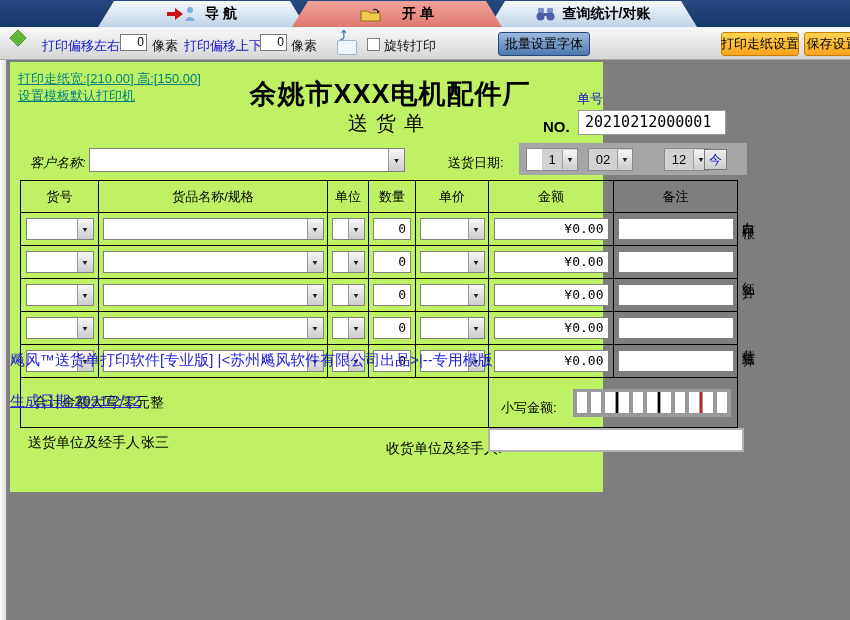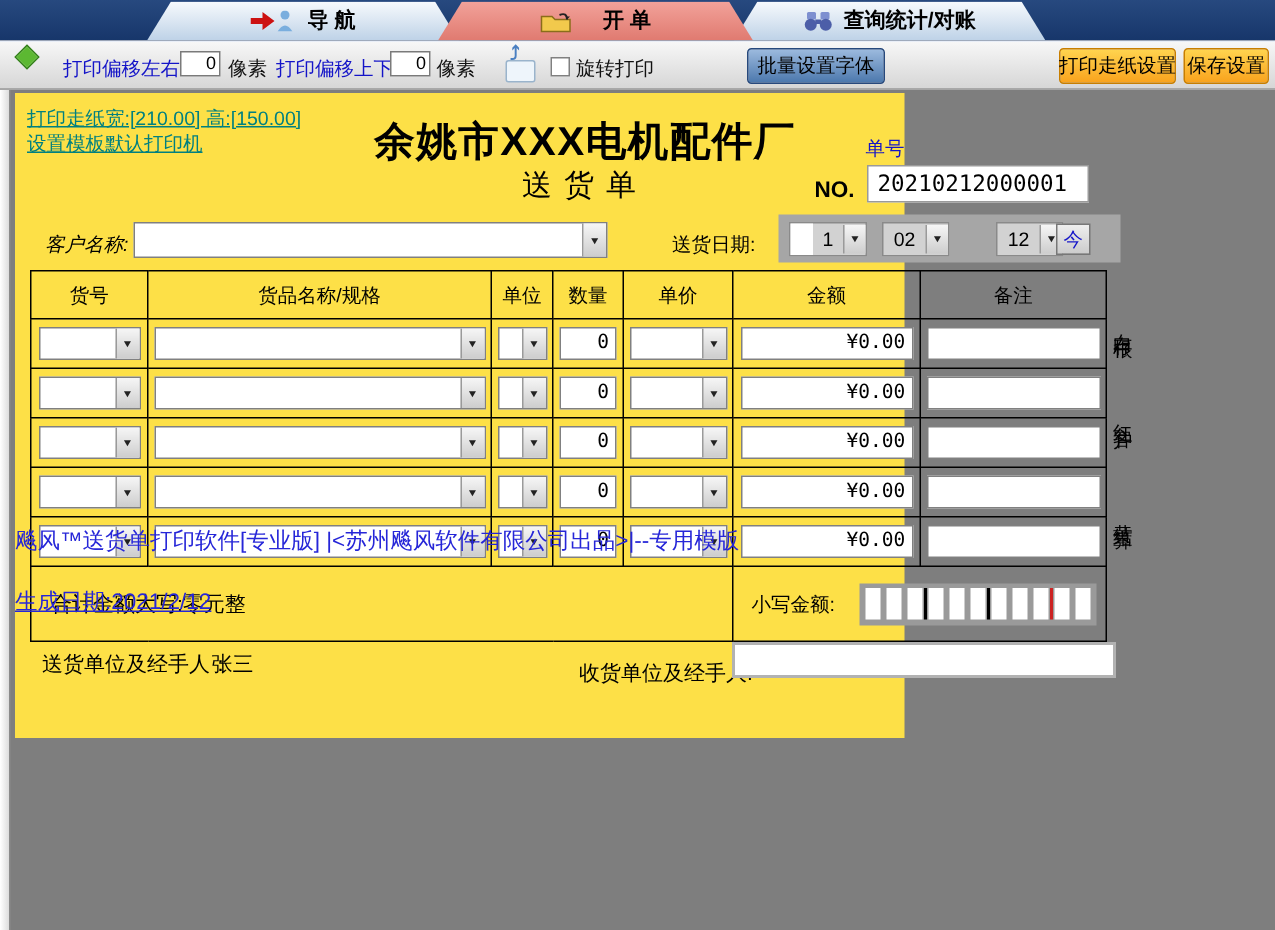--- a/index.html
+++ b/index.html
@@ -29,28 +29,28 @@
              box-shadow: 0 0 0 1px #2d7d12; }
   .rotpage { position: absolute; width: 20px; height: 15px; background: #eef5fb;
              border: 1px solid #9ab4cc; border-radius: 2px; }
   .rotarrow{ position: absolute; font-size: 13px; color: #4a7fc1; font-weight: bold; }
   .chk     { position: absolute; width: 13px; height: 13px; background: #fff; border: 1px solid #808080; }
   .tbtn { position: absolute; top: 4px; height: 24px; border-radius: 3px; font-size: 13px;
           display: flex; align-items: center; justify-content: center; padding: 0 6px;
           color: #000; white-space: nowrap; cursor: pointer; }
   .tbtn.blue   { background: linear-gradient(#9cbade, #4c78ad); border: 1px solid #27497c; }
   .tbtn.red    { background: linear-gradient(#f6b2a4, #e2705c); border: 1px solid #ad3a28; }
-  .tbtn.orange { background: linear-gradient(#ffd44f, #f9a31d); border: 1px solid #c87e00; }
+  .tbtn.orange { background: linear-gradient(#ffd44f, #f9a31d); border: 1px solid #c87e00; margin-left: 15px; }
 
   .left-strip { position: absolute; left: 0; top: 60px; width: 7px; height: 560px;
                 background: linear-gradient(to right, #ffffff, #dcdcdc); border-right: 1px solid #8a8a8a; }
 
   
   .doc { position: absolute; left: 10px; top: 62px; width: 593px; height: 430px;
-         background: #fde047; font-size: 13px; color: #000; }
+         background: #bef264; font-size: 13px; color: #000; }
   .links { position: absolute; left: 8px; top: 8px; }
   .links a { display: block; line-height: 17px; font-size: 13px; color: #008080;
              text-decoration: underline; cursor: pointer; white-space: nowrap; }
   .company  { position: absolute; left: 165px; top: 14px; width: 430px; text-align: center;
               font-size: 27px; font-weight: bold; letter-spacing: 1px; }
   .subtitle { position: absolute; left: 165px; top: 48px; width: 430px; text-align: center;
               font-size: 20px; letter-spacing: 8px; }
   .no-caption { position: absolute; left: 567px; top: 28px; color: #1414c8; font-size: 13px; }
   .no-label   { position: absolute; left: 533px; top: 56px; font-size: 15px; font-weight: bold; }
   .no-input   { position: absolute; left: 568px; top: 48px; width: 148px; height: 25px;
@@ -83,21 +83,21 @@
   table.items th { height: 32px; font-size: 13px; font-weight: normal; text-align: center; }
   table.items td { height: 33px; vertical-align: middle; }
   td .combo { height: 22px; margin: 0 auto; }
   .w-code  { width: 68px; } .w-name { width: 221px; } .w-unit { width: 33px; } .w-price { width: 65px; }
   .tin { height: 22px; background: #fff; border: 1px solid #808080; margin: 0 auto;
          font-size: 13px; line-height: 20px; }
   .tin.num { text-align: right; padding-right: 4px; font-family: "DejaVu Sans Mono", monospace; }
   .w-qty { width: 38px; } .w-amt { width: 115px; } .w-rem { width: 116px; }
   tr.summary td { height: 50px; }
   td.sumright { vertical-align: middle; }
-  .sumwrap { display: flex; align-items: center; padding-left: 12px; gap: 16px; }
+  .sumwrap { display: flex; align-items: flex-end; padding-left: 12px; gap: 16px; }
   .mgrid { display: flex; align-items: center; background: #9a9a9a; padding: 3px 4px; height: 28px; }
   .mcell { width: 10px; height: 21px; background: #fff; }
   .msep  { width: 4px; height: 21px; }
   .msep.black { width: 2px; background: #000; margin: 0 1px; }
   .msep.red   { width: 2px; background: #cc2222; margin: 0 1px; }
 
   .vlabel { position: absolute; left: 729px; writing-mode: vertical-rl; font-size: 13px;
             letter-spacing: 2px; color: #000; }
   .caps-text { position: absolute; left: 24px; top: 332px; font-size: 14px; color: #000; z-index: 5; white-space: nowrap; }
   .wmark { position: absolute; color: #2626d8; white-space: nowrap; z-index: 6; font-size: 15px; }

